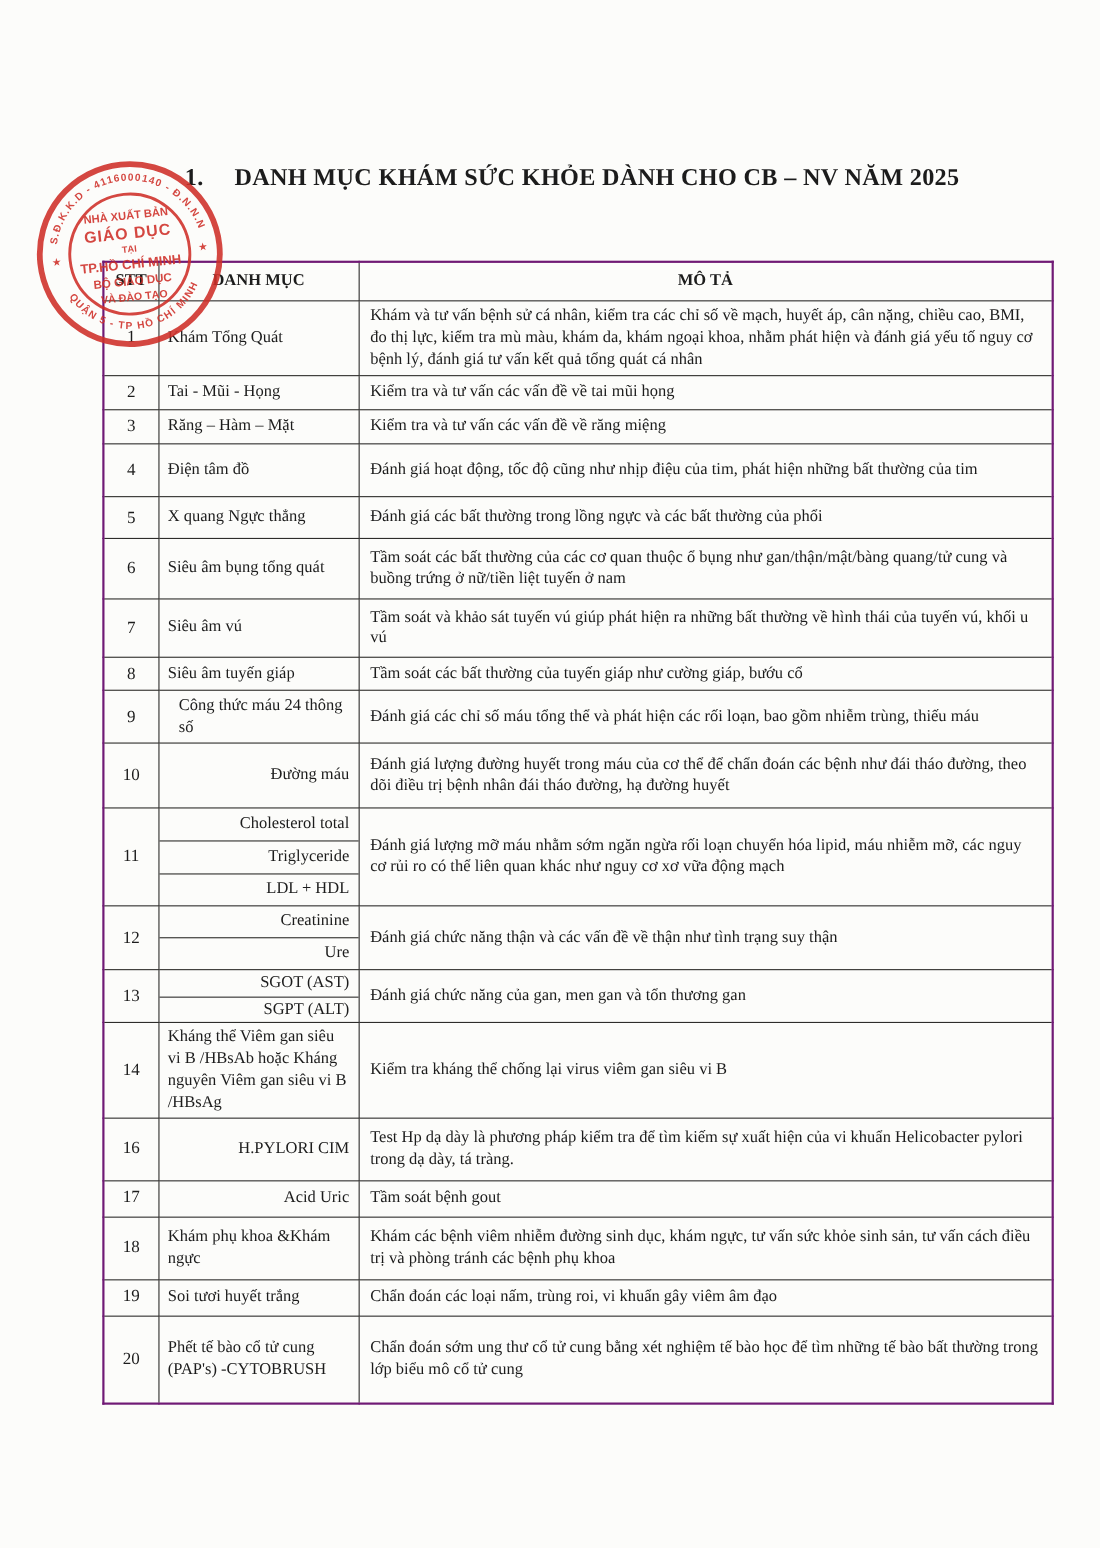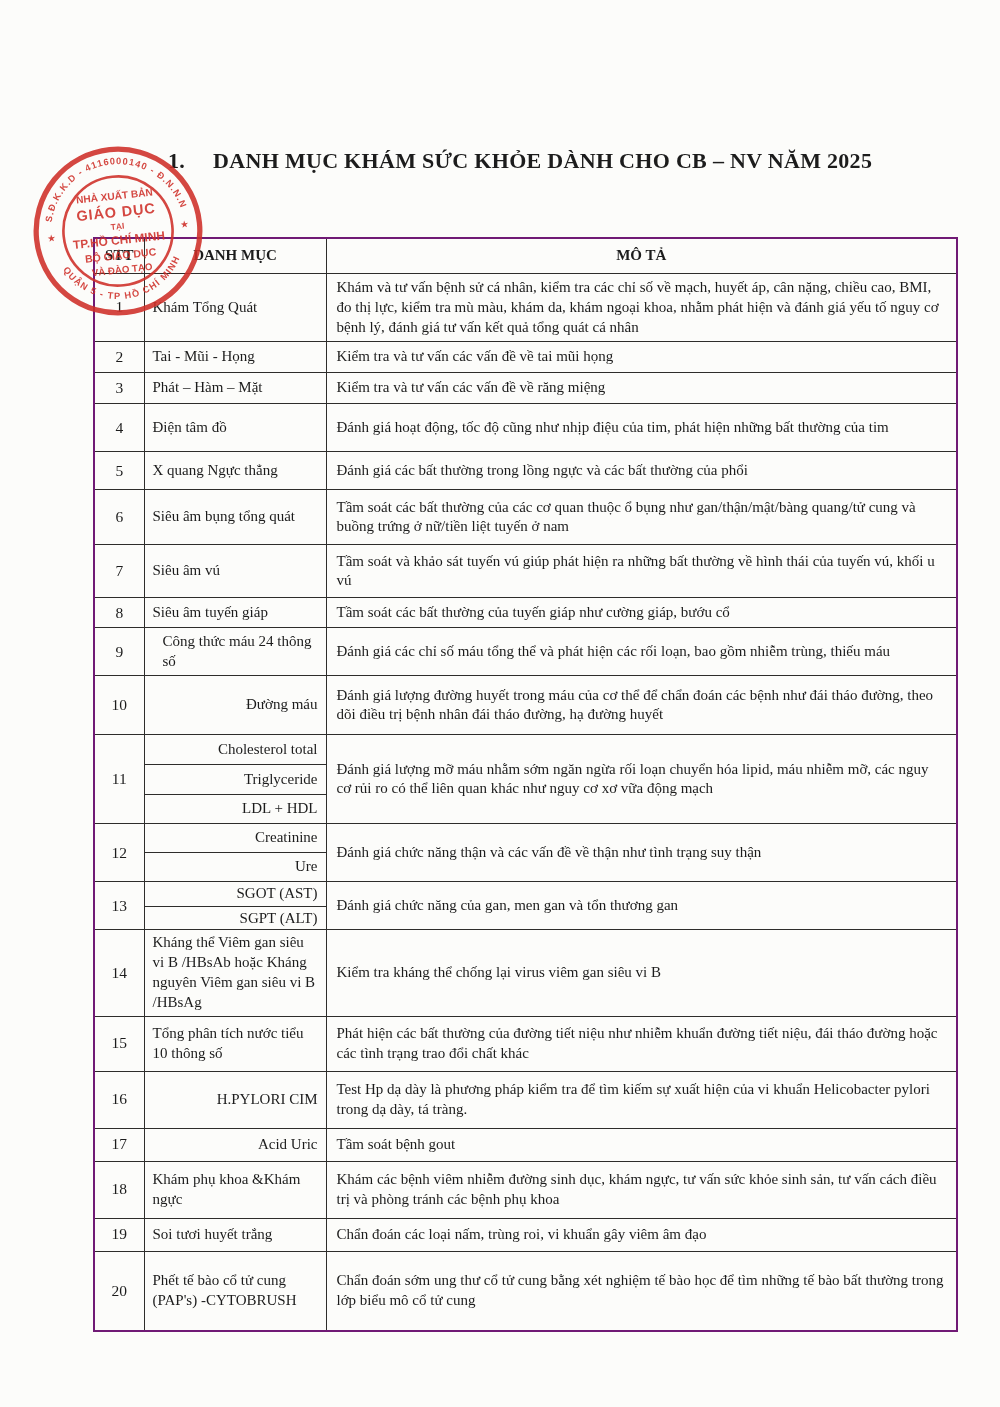--- a/index.html
+++ b/index.html
@@ -73,21 +73,21 @@
           <td class="cat-cell" style="text-align: left;">Khám Tổng Quát</td>
           <td class="desc-cell">Khám và tư vấn bệnh sử cá nhân, kiểm tra các chỉ số về mạch, huyết áp, cân nặng, chiều cao, BMI, đo thị lực, kiểm tra mù màu, khám da, khám ngoại khoa, nhằm phát hiện và đánh giá yếu tố nguy cơ  bệnh lý, đánh giá tư vấn kết quả tổng quát cá nhân</td>
         </tr>
         <tr style="height: 31px;">
           <td class="stt-cell">2</td>
           <td class="cat-cell" style="text-align: left;">Tai - Mũi - Họng</td>
           <td class="desc-cell">Kiểm tra và tư vấn các vấn đề về tai mũi họng</td>
         </tr>
         <tr style="height: 31px;">
           <td class="stt-cell">3</td>
-          <td class="cat-cell" style="text-align: left;">Phát – Hàm – Mặt</td>
+          <td class="cat-cell" style="text-align: left;">Răng – Hàm – Mặt</td>
           <td class="desc-cell">Kiểm tra và tư vấn các vấn đề về răng miệng</td>
         </tr>
         <tr style="height: 48px;">
           <td class="stt-cell">4</td>
           <td class="cat-cell" style="text-align: left;">Điện tâm đồ</td>
           <td class="desc-cell">Đánh giá hoạt động, tốc độ cũng như nhịp điệu của tim, phát hiện những bất thường của tim</td>
         </tr>
         <tr style="height: 38px;">
           <td class="stt-cell">5</td>
           <td class="cat-cell" style="text-align: left;">X quang Ngực thẳng</td>
@@ -146,25 +146,20 @@
               <div class="subcell">SGOT (AST)</div>
               <div class="subcell">SGPT (ALT)</div>
             </div>
           </td>
           <td class="desc-cell">Đánh giá chức năng của gan, men gan và tổn thương gan</td>
         </tr>
         <tr style="height: 84px;">
           <td class="stt-cell">14</td>
           <td class="cat-cell" style="text-align: left;">Kháng thể Viêm gan siêu vi B /HBsAb hoặc Kháng nguyên Viêm gan siêu vi B /HBsAg</td>
           <td class="desc-cell">Kiểm tra kháng thể chống lại virus viêm gan siêu vi B</td>
-        </tr>
-        <tr style="height: 55px;">
-          <td class="stt-cell">15</td>
-          <td class="cat-cell" style="text-align: left;">Tổng phân tích nước tiểu 10 thông số</td>
-          <td class="desc-cell">Phát hiện các bất thường của đường tiết niệu như nhiễm khuẩn đường tiết niệu, đái tháo đường hoặc các tình trạng trao đổi chất khác</td>
         </tr>
         <tr style="height: 57px;">
           <td class="stt-cell">16</td>
           <td class="cat-cell" style="text-align: right;">H.PYLORI CIM</td>
           <td class="desc-cell">Test Hp dạ dày là phương pháp kiểm tra để tìm kiếm sự xuất hiện của vi khuẩn Helicobacter pylori trong dạ dày, tá tràng.</td>
         </tr>
         <tr style="height: 33px; padding-left: 36px;">
           <td class="stt-cell">17</td>
           <td class="cat-cell" style="text-align: right;">Acid Uric</td>
           <td class="desc-cell">Tầm soát bệnh gout</td>

